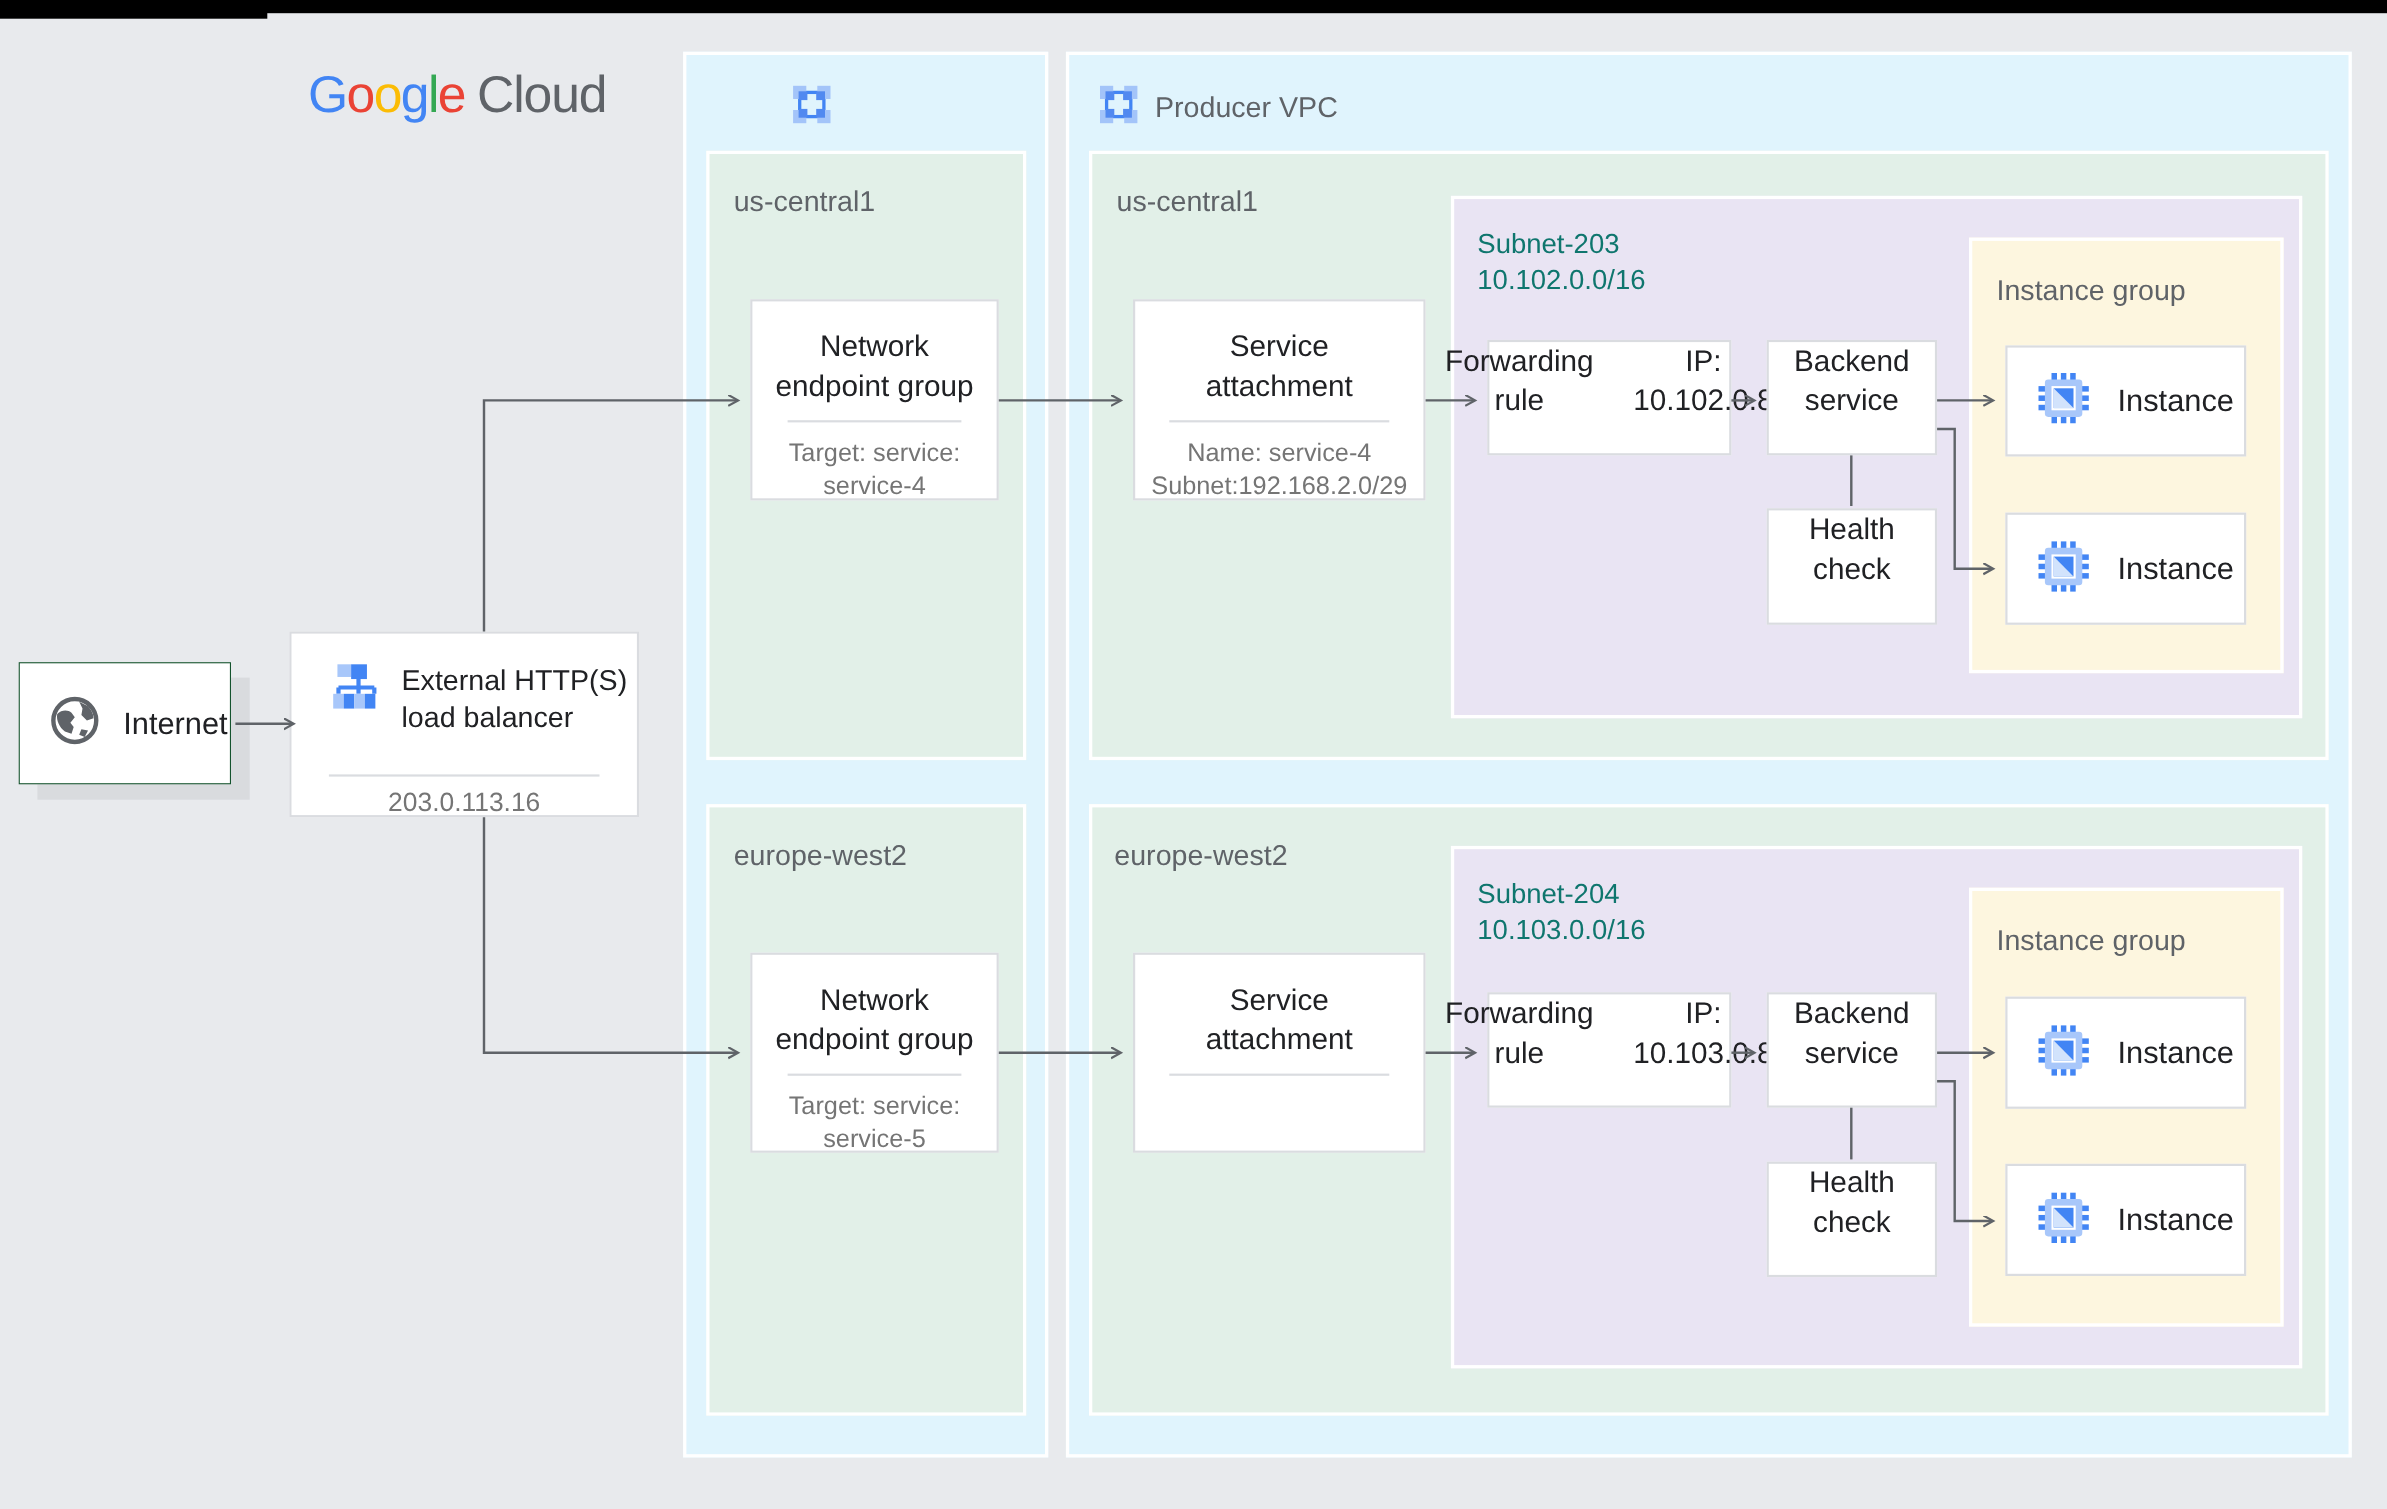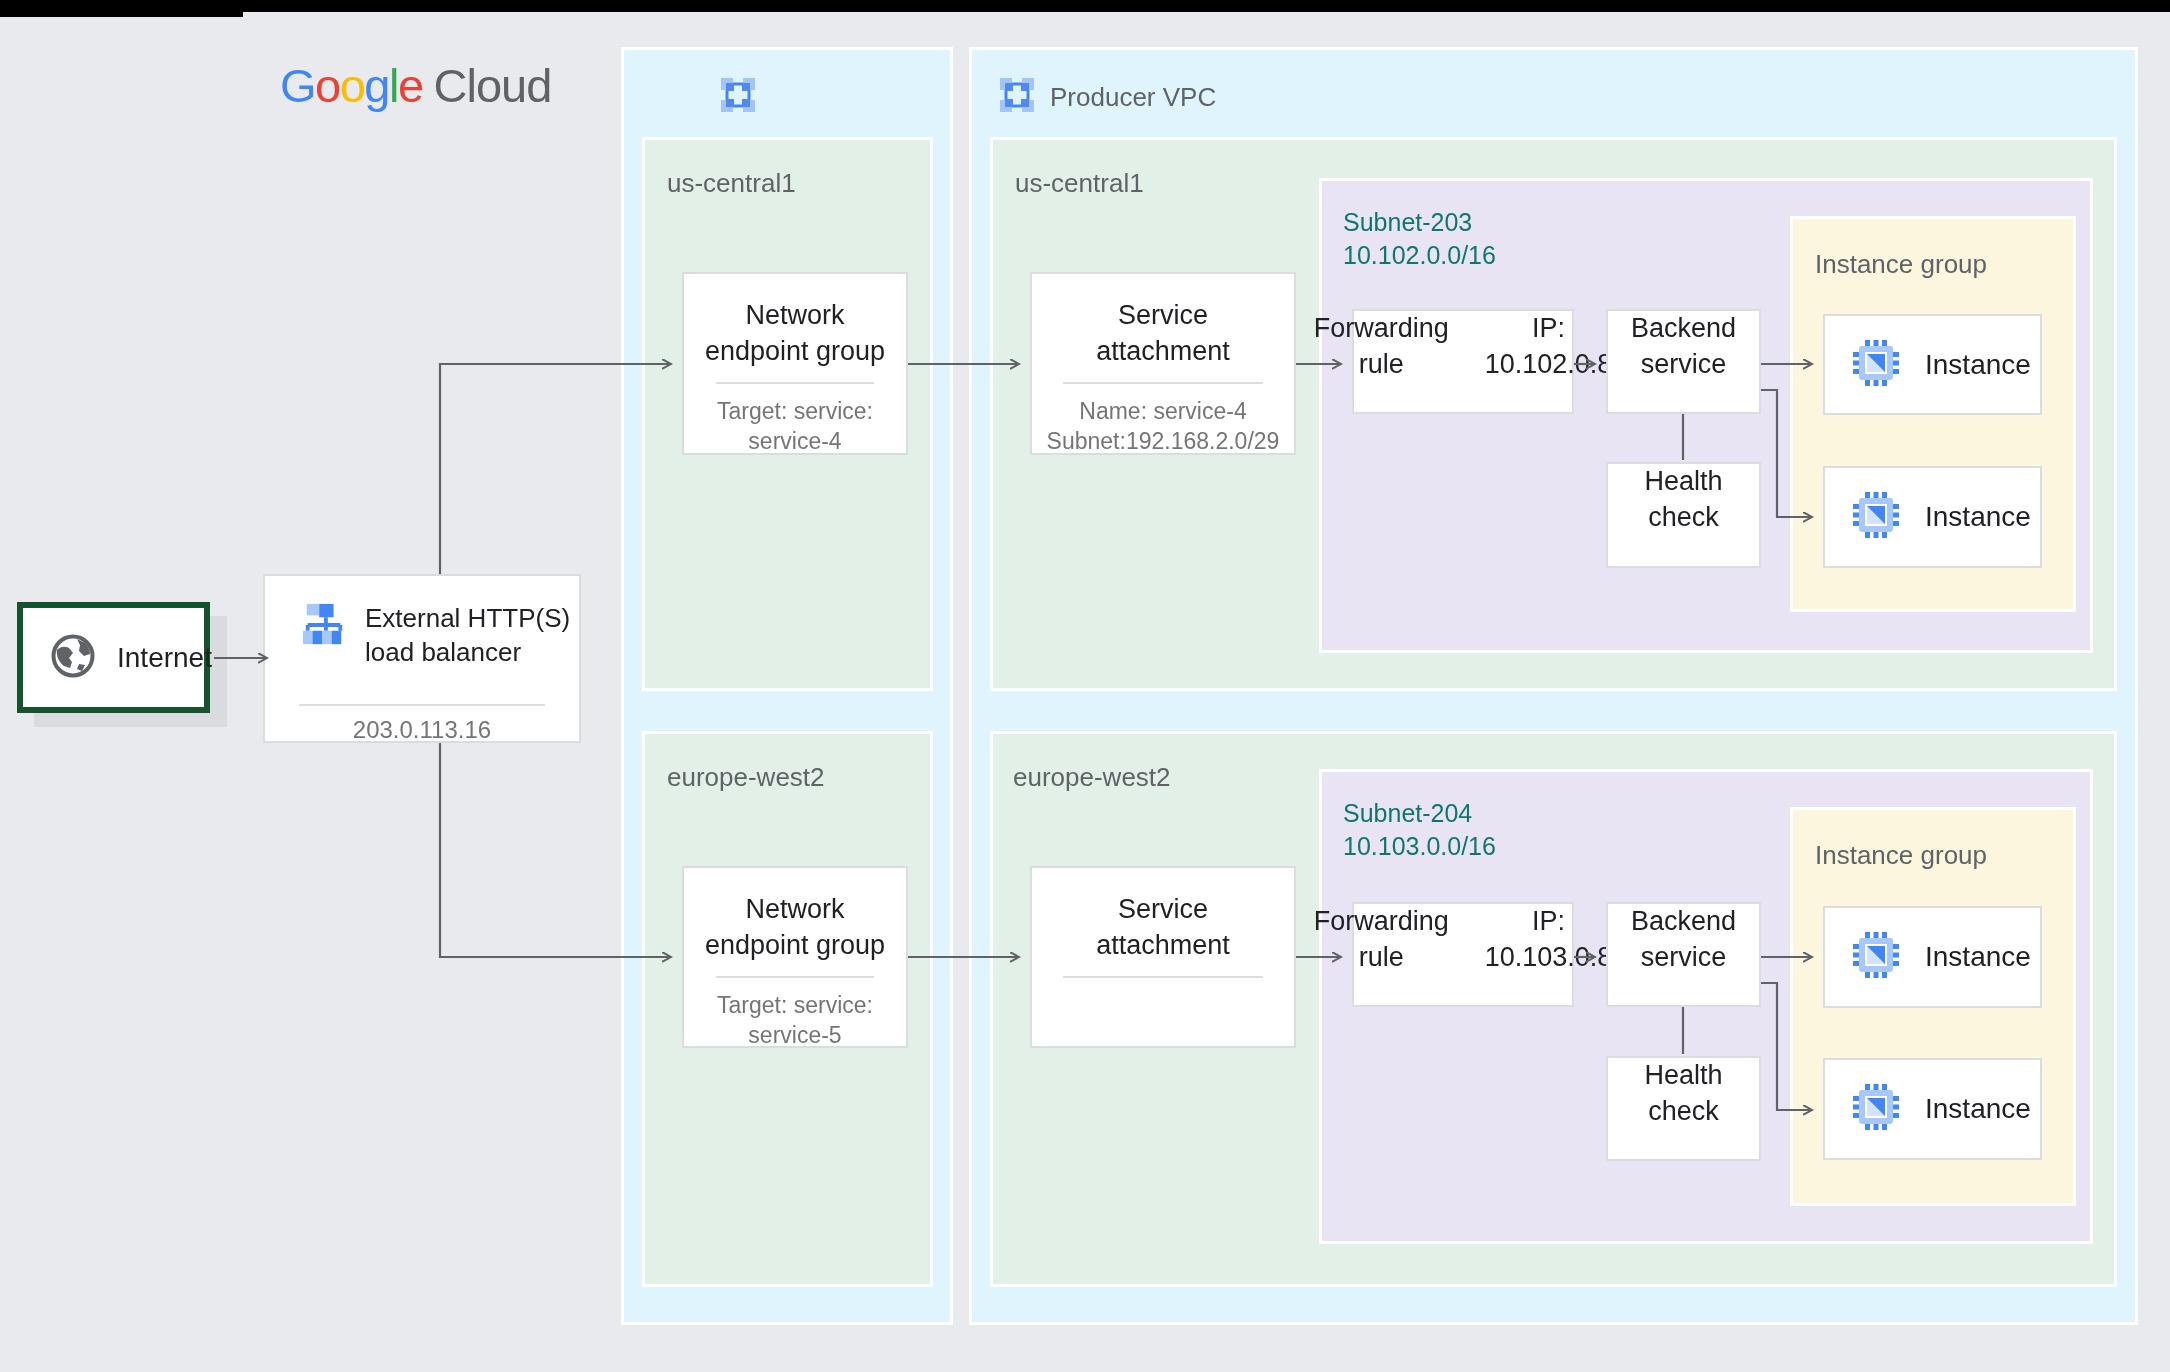--- a/index.html
+++ b/index.html
@@ -39,21 +39,21 @@
 
   .neg .card-title,.sa .card-title{margin-top:24px;}
   .neg .card-title{max-width:206px;}
   .sa .card-title{max-width:160px;}
   .neg .divider,.sa .divider{width:158px;}
 
   .inst{display:flex;align-items:center;gap:26px;padding-left:28px;text-align:left;}
   .inst-label{font-size:28px;color:#202124;}
 
   
-  .internet-card{background:#fff;border:6px solid #14532d;box-shadow:17px 14px 0 0 #d9dbde;
+  .internet-card{background:#fff;border:1px solid #14532d;box-shadow:17px 14px 0 0 #d9dbde;
     display:flex;align-items:center;gap:22px;padding-left:28px;}
   .internet-label{font-size:28px;color:#202124;}
   .lb-card{background:#fff;border:2px solid #dadce0;}
   .lb-head{display:flex;align-items:flex-start;gap:18px;padding:26px 0 0 36px;text-align:left;}
   .lb-title{font-size:26px;line-height:1.3;color:#202124;max-width:212px;}
   .lb-divider{position:absolute;left:34px;right:34px;top:128px;height:2px;background:#dadce0;}
   .lb-ip{position:absolute;left:0;right:0;top:140px;text-align:center;font-size:24px;color:#757575;}
 
   svg.connectors{position:absolute;top:0;left:0;pointer-events:none;z-index:40;}
   .icon{flex:0 0 auto;}

